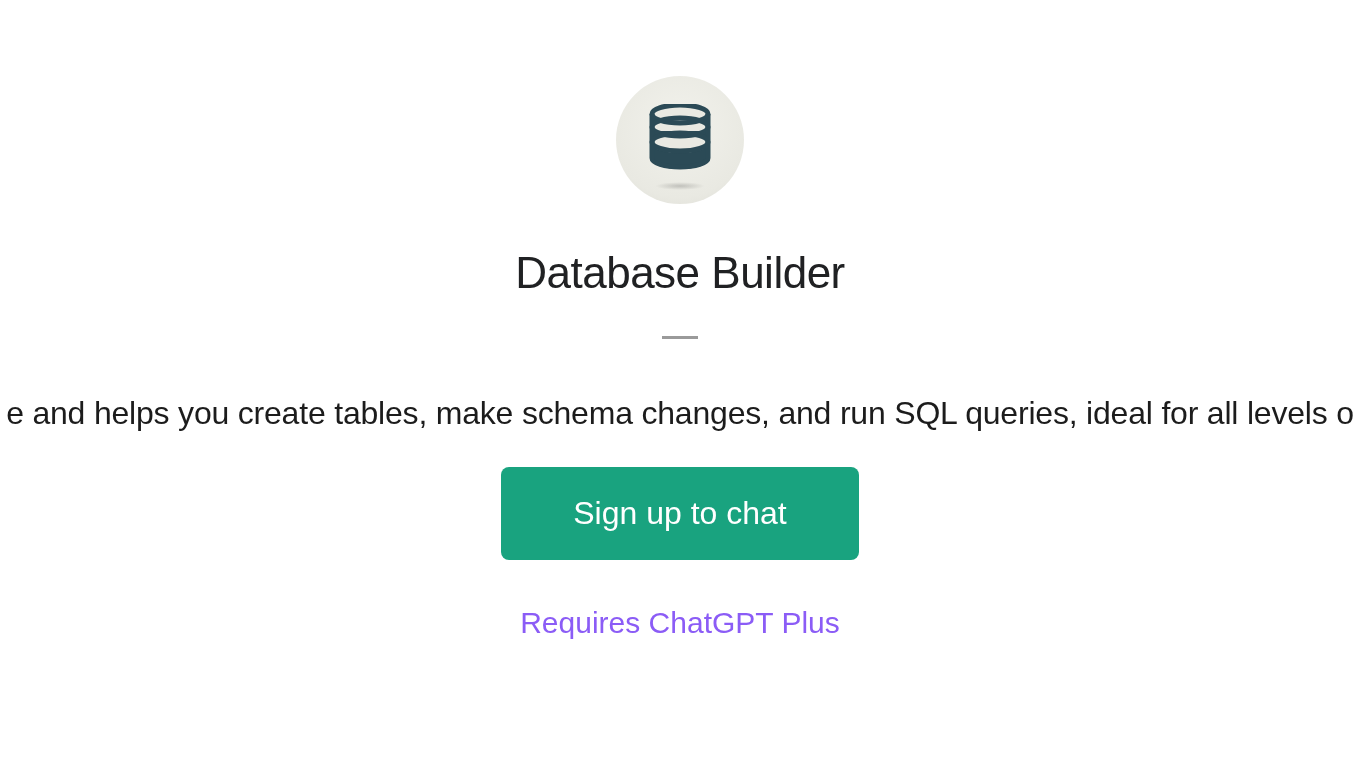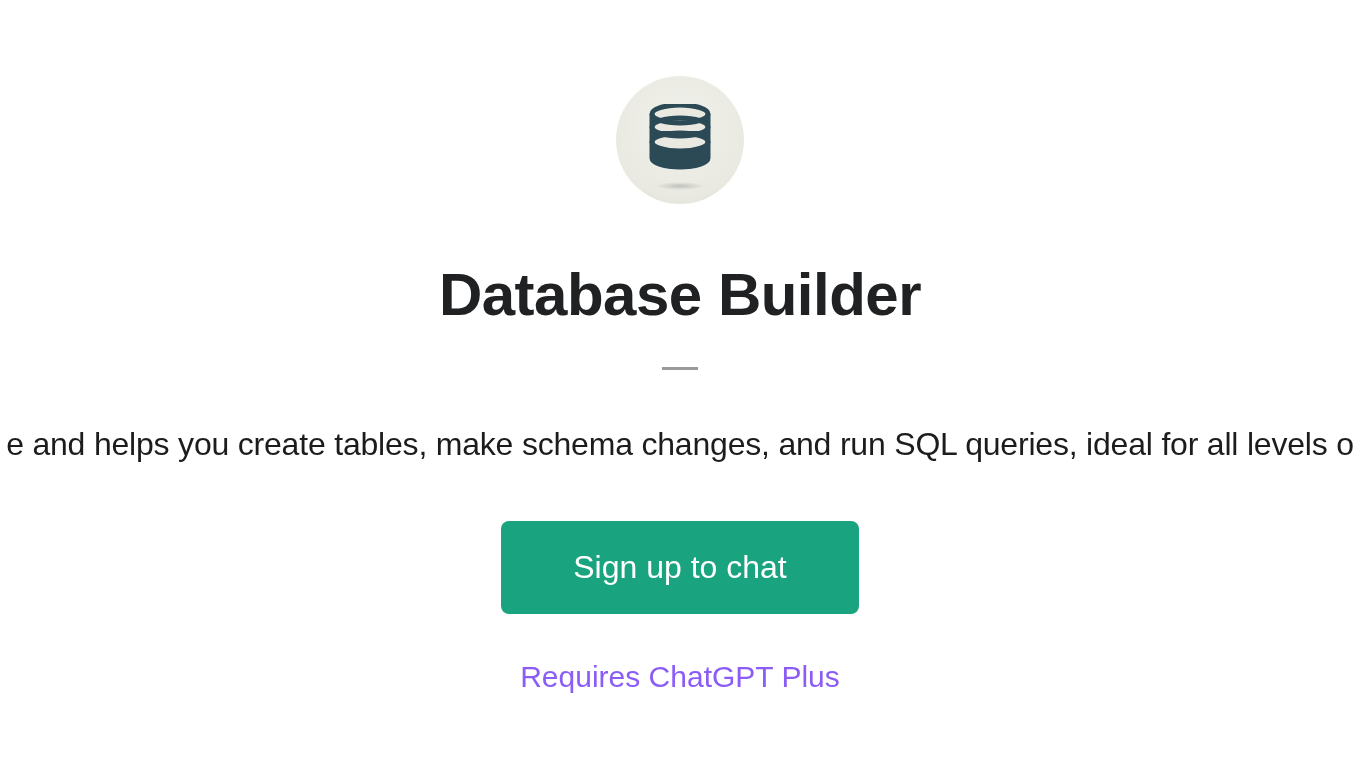--- a/index.html
+++ b/index.html
@@ -36,41 +36,41 @@
       position: absolute;
       bottom: 14px;
       left: 50%;
       transform: translateX(-50%);
       width: 50px;
       height: 8px;
       background: radial-gradient(ellipse at center, rgba(0,0,0,0.18) 0%, rgba(0,0,0,0) 70%);
       border-radius: 50%;
     }
     .title {
-      font-size: 60px;
-      font-weight: 700;
+      font-size: 44px;
+      font-weight: 400;
       color: #202123;
-      margin-top: 56px;
+      margin-top: 44px;
       letter-spacing: -0.5px;
     }
     .divider {
       width: 36px;
       height: 3px;
       background: #9a9a9a;
       margin-top: 38px;
     }
     .description {
       font-size: 32px;
       color: #1c1c1c;
       margin-top: 56px;
       white-space: nowrap;
       letter-spacing: -0.2px;
     }
     .signup-btn {
-      margin-top: 58px;
+      margin-top: 35px;
       background: #19a37f;
       color: #ffffff;
       border: none;
       border-radius: 8px;
       padding: 28px 72px;
       font-size: 32px;
       font-weight: 400;
       cursor: pointer;
       font-family: inherit;
     }

